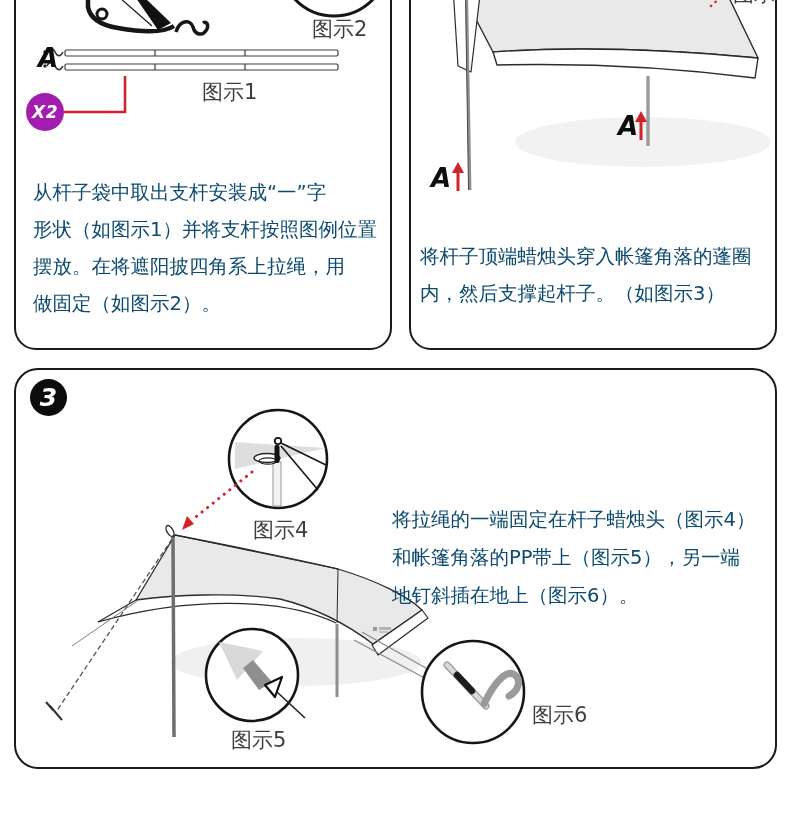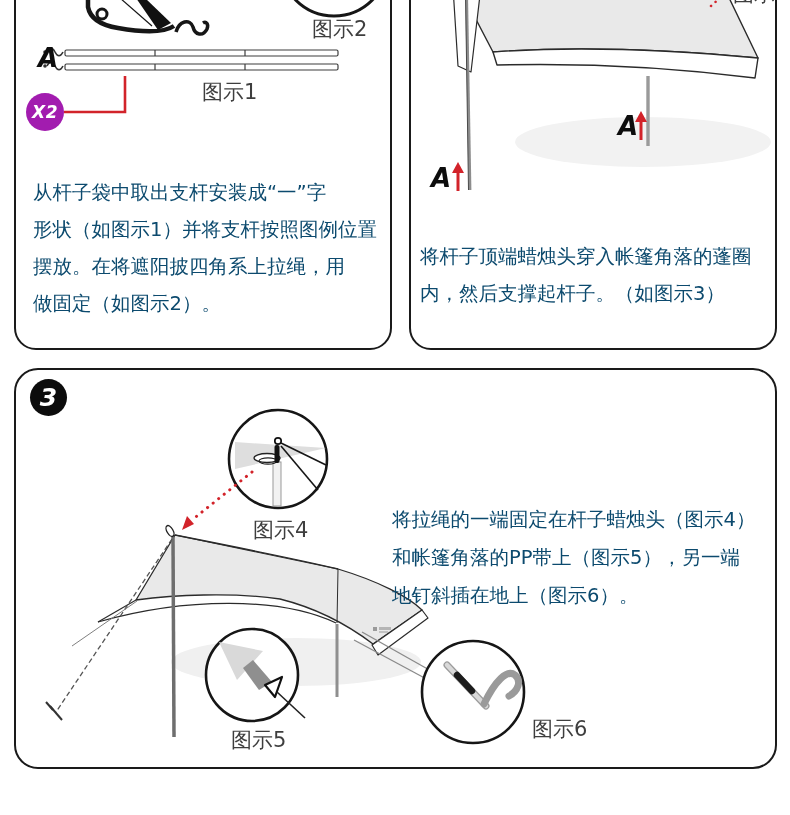--- a/index.html
+++ b/index.html
@@ -173,21 +173,21 @@
         <path d="M431,295 L470,336" stroke="#9c9c9c" stroke-width="7" stroke-linecap="round" fill="none"></path>
         <path d="M431,295 L470,336" stroke="#d9d9d9" stroke-width="4.5" stroke-linecap="round" fill="none"></path>
         <path d="M441,305 L456,321" stroke="#1c1c1c" stroke-width="6.5" stroke-linecap="round" fill="none"></path>
         <path d="M468,334 C479,311 491,299 499,305 C506,311 502,321 493,326" stroke="#9a9a9a" stroke-width="7" fill="none" stroke-linecap="round"></path>
       </g>
     </svg>
 
     <div class="step-badge">3</div>
     <div class="caption" style="left:237px;top:146px;">图示4</div>
     <div class="caption" style="left:215px;top:356px;">图示5</div>
-    <div class="caption" style="left:516px;top:345px;">图示6</div>
+    <div class="caption" style="left:516px;top:331px;">图示6</div>
 
     <div class="para para3" style="left:376px;top:96px;margin-top:35px;">
       <div>将拉绳的一端固定在杆子蜡烛头（图示4）</div>
       <div>和帐篷角落的PP带上（图示5），另一端</div>
       <div>地钉斜插在地上（图示6）。</div>
     </div>
   </div>
 </section>
 
 </body></html>

